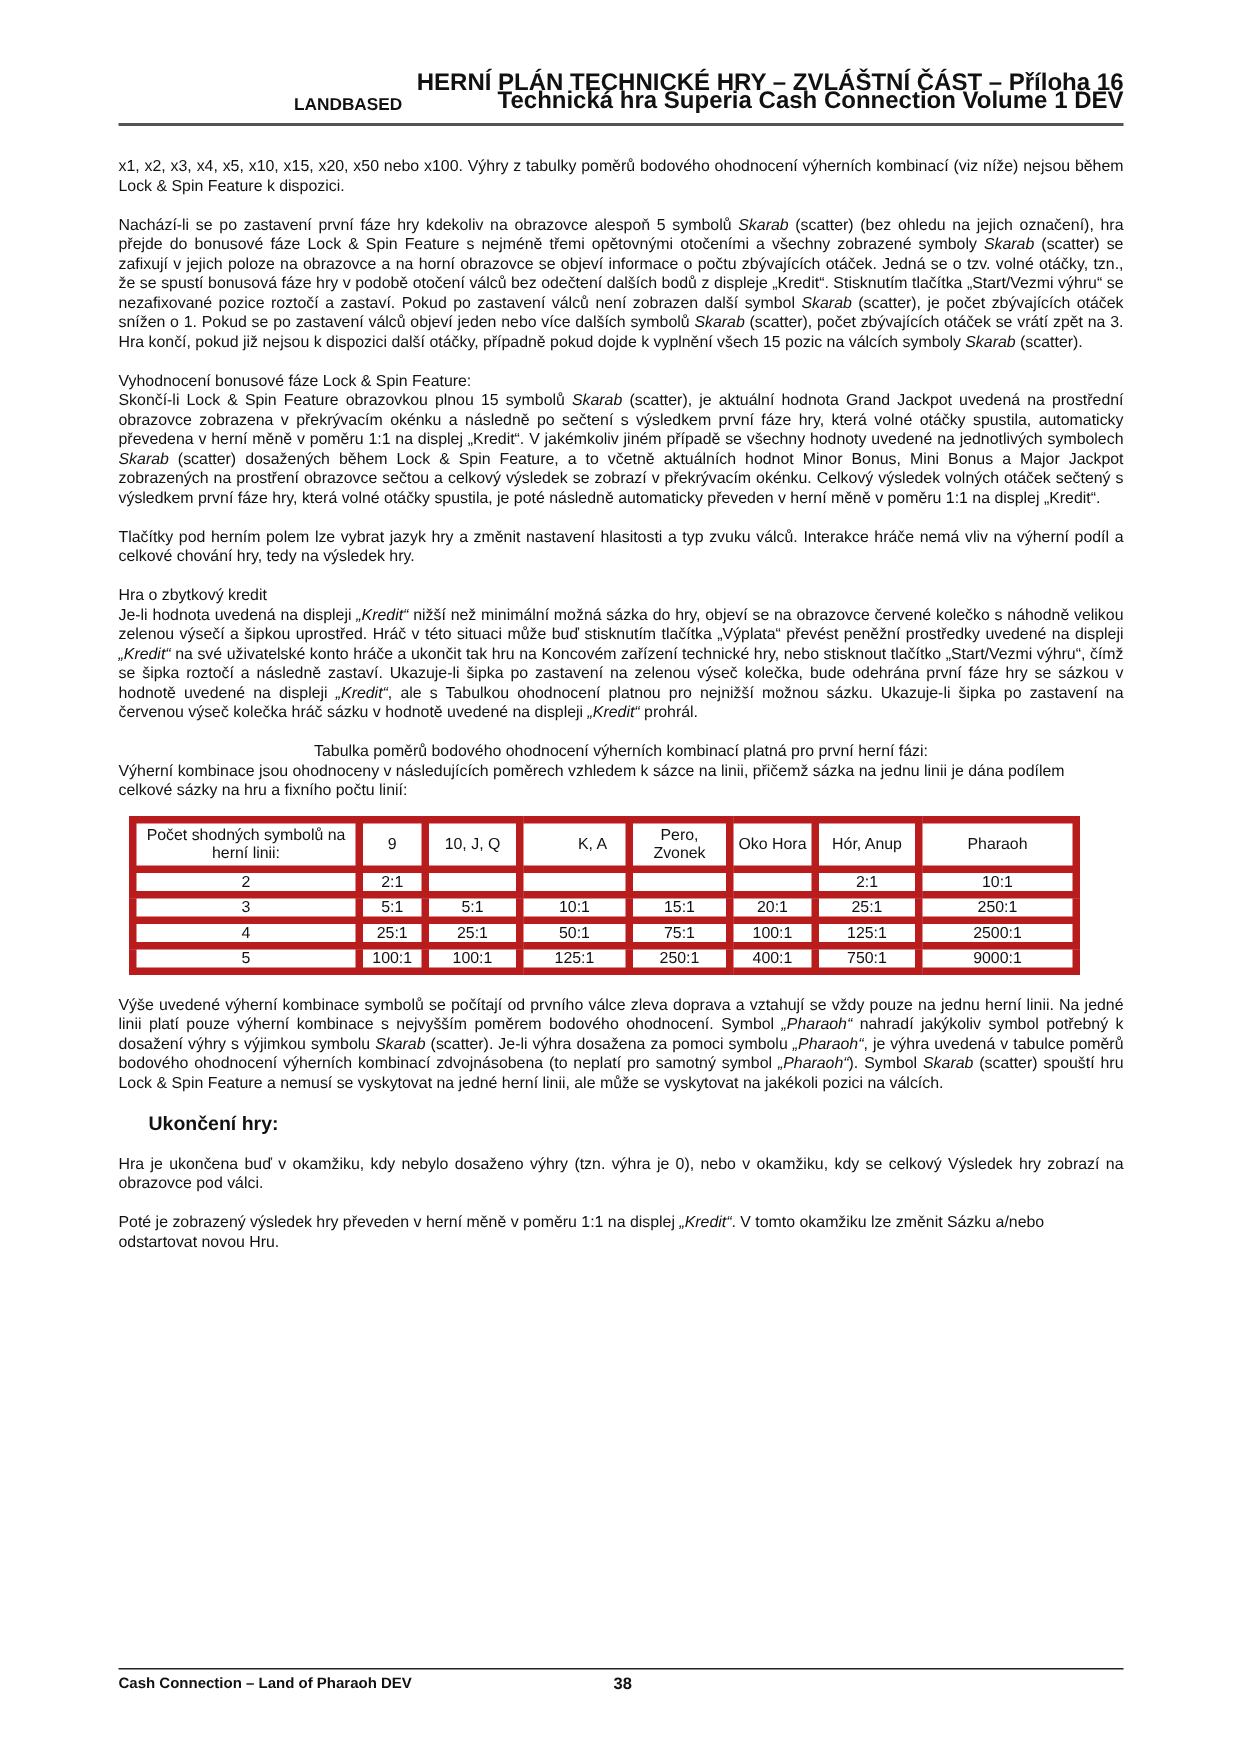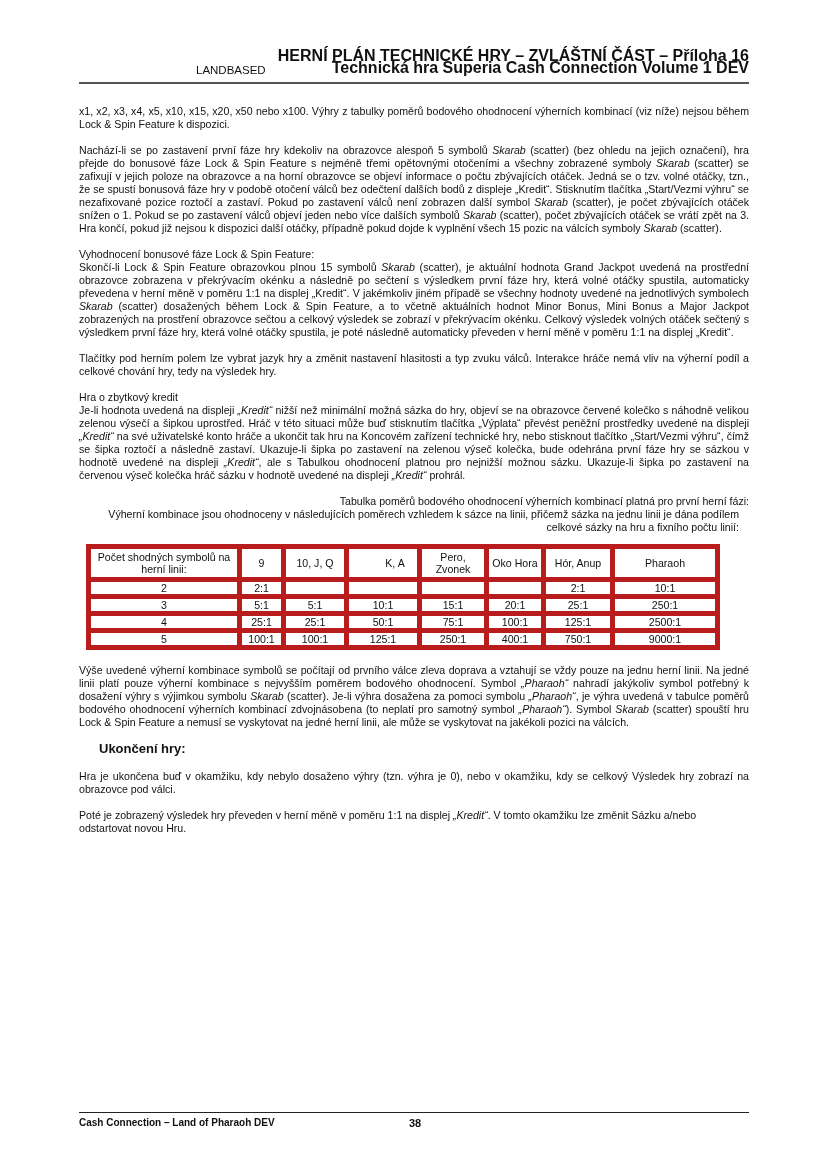--- a/index.html
+++ b/index.html
@@ -1,18 +1,18 @@
 <!DOCTYPE html>
 <html><head>
 <meta charset="utf-8">
 <style>
   html, body { margin: 0; padding: 0; background: #ffffff; }
   body { width: 827px; height: 1169px; position: relative; font-family: "Liberation Sans", sans-serif; color: #111; overflow: hidden; }
   .header { position: absolute; left: 79px; top: 48px; width: 670px; height: 32px; }
-  .header-left { position: absolute; left: 117px; top: 16px; font-weight: normal; font-size: 11.5px; }
+  .header-left { position: absolute; left: 117px; top: 16px; font-weight: bold; font-size: 11.5px; }
   .header-right { position: absolute; right: 0; top: 2px; text-align: right; font-weight: bold; font-size: 16px; line-height: 12px; }
   .header-rule { position: absolute; left: 79px; top: 82px; width: 670px; height: 0; border-top: 2px solid #555; }
   .content { position: absolute; left: 79px; top: 105px; width: 670px; font-size: 10.6px; line-height: 13px; text-align: justify; }
   .content p { margin: 0 0 13px 0; }
   .content p.tight { margin-bottom: 0; }
   .bold { font-weight: normal; }
   .h2 { font-weight: bold; font-size: 13px; margin: 8px 0 15px 0; padding-left: 20px; }
   table.pay { border-collapse: collapse; margin: 10px 0 14px 7px; font-size: 10.6px; line-height: 12px; }
   table.pay th, table.pay td { border: 5px solid #b91c1c; text-align: center; font-weight: normal; padding: 0 3px; }
   table.pay th { height: 28px; }
@@ -39,22 +39,22 @@
   <p><span>Nachází-li se po zastavení první fáze hry kdekoliv na obrazovce alespoň 5 symbolů </span><i>Skarab</i><span> (scatter) (bez ohledu na jejich označení), hra přejde do bonusové fáze Lock &amp; Spin Feature s nejméně třemi opětovnými otočeními a všechny zobrazené symboly </span><i>Skarab</i><span> (scatter) se zafixují v jejich poloze na obrazovce a na horní obrazovce se objeví informace o počtu zbývajících otáček. Jedná se o tzv. volné otáčky, tzn., že se spustí bonusová fáze hry v podobě otočení válců bez odečtení dalších bodů z displeje „Kredit“. Stisknutím tlačítka „Start/Vezmi výhru“ se nezafixované pozice roztočí a zastaví. Pokud po zastavení válců není zobrazen další symbol </span><i>Skarab</i><span> (scatter), je počet zbývajících otáček snížen o 1. Pokud se po zastavení válců objeví jeden nebo více dalších symbolů </span><i>Skarab</i><span> (scatter), počet zbývajících otáček se vrátí zpět na 3. Hra končí, pokud již nejsou k dispozici další otáčky, případně pokud dojde k vyplnění všech 15 pozic na válcích symboly </span><i>Skarab</i><span> (scatter).</span></p>
 
   <p class="tight">Vyhodnocení bonusové fáze Lock &amp; Spin Feature:</p>
   <p><span>Skončí-li Lock &amp; Spin Feature obrazovkou plnou 15 symbolů </span><i>Skarab</i><span> (scatter), je aktuální hodnota Grand Jackpot uvedená na prostřední obrazovce zobrazena v překrývacím okénku a následně po sečtení s výsledkem první fáze hry, která volné otáčky spustila, automaticky převedena v herní měně v poměru 1:1 na displej „Kredit“. V jakémkoliv jiném případě se všechny hodnoty uvedené na jednotlivých symbolech </span><i>Skarab</i><span> (scatter) dosažených během Lock &amp; Spin Feature, a to včetně aktuálních hodnot Minor Bonus, Mini Bonus a Major Jackpot zobrazených na prostření obrazovce sečtou a celkový výsledek se zobrazí v překrývacím okénku. Celkový výsledek volných otáček sečtený s výsledkem první fáze hry, která volné otáčky spustila, je poté následně automaticky převeden v herní měně v poměru 1:1 na displej „Kredit“.</span></p>
 
   <p>Tlačítky pod herním polem lze vybrat jazyk hry a změnit nastavení hlasitosti a typ zvuku válců. Interakce hráče nemá vliv na výherní podíl a celkové chování hry, tedy na výsledek hry.</p>
 
   <p class="tight bold">Hra o zbytkový kredit</p>
   <p><span>Je-li hodnota uvedená na displeji </span><i>„Kredit“</i><span> nižší než minimální možná sázka do hry, objeví se na obrazovce červené kolečko s náhodně velikou zelenou výsečí a šipkou uprostřed. Hráč v této situaci může buď stisknutím tlačítka „Výplata“ převést peněžní prostředky uvedené na displeji </span><i>„Kredit“</i><span> na své uživatelské konto hráče a ukončit tak hru na Koncovém zařízení technické hry, nebo stisknout tlačítko „Start/Vezmi výhru“, čímž se šipka roztočí a následně zastaví. Ukazuje-li šipka po zastavení na zelenou výseč kolečka, bude odehrána první fáze hry se sázkou v hodnotě uvedené na displeji </span><i>„Kredit“</i><span>, ale s Tabulkou ohodnocení platnou pro nejnižší možnou sázku. Ukazuje-li šipka po zastavení na červenou výseč kolečka hráč sázku v hodnotě uvedené na displeji </span><i>„Kredit“</i><span> prohrál.</span></p>
 
-  <p class="tight" style="text-align:right;">Tabulka poměrů bodového ohodnocení výherních kombinací platná pro první herní fázi:</p>
-  <p class="tight" style="text-align:right; width:660px;">Výherní kombinace jsou ohodnoceny v následujících poměrech vzhledem k sázce na linii, přičemž sázka na jednu linii je dána podílem celkové sázky na hru a fixního počtu linií:</p>
+  <p class="tight" style="text-align:center;">Tabulka poměrů bodového ohodnocení výherních kombinací platná pro první herní fázi:</p>
+  <p class="tight" style="text-align:left; width:660px;">Výherní kombinace jsou ohodnoceny v následujících poměrech vzhledem k sázce na linii, přičemž sázka na jednu linii je dána podílem celkové sázky na hru a fixního počtu linií:</p>
 
   <table class="pay">
     <thead>
       <tr>
         <th style="width:140px;">Počet shodných symbolů na herní linii:</th>
         <th style="width:33px;">9</th>
         <th style="width:52px;">10, J, Q</th>
         <th style="width:38px;padding-left:27px;">K, A</th>
         <th style="width:56px;">Pero, Zvonek</th>
         <th style="width:46px;">Oko Hora</th>

